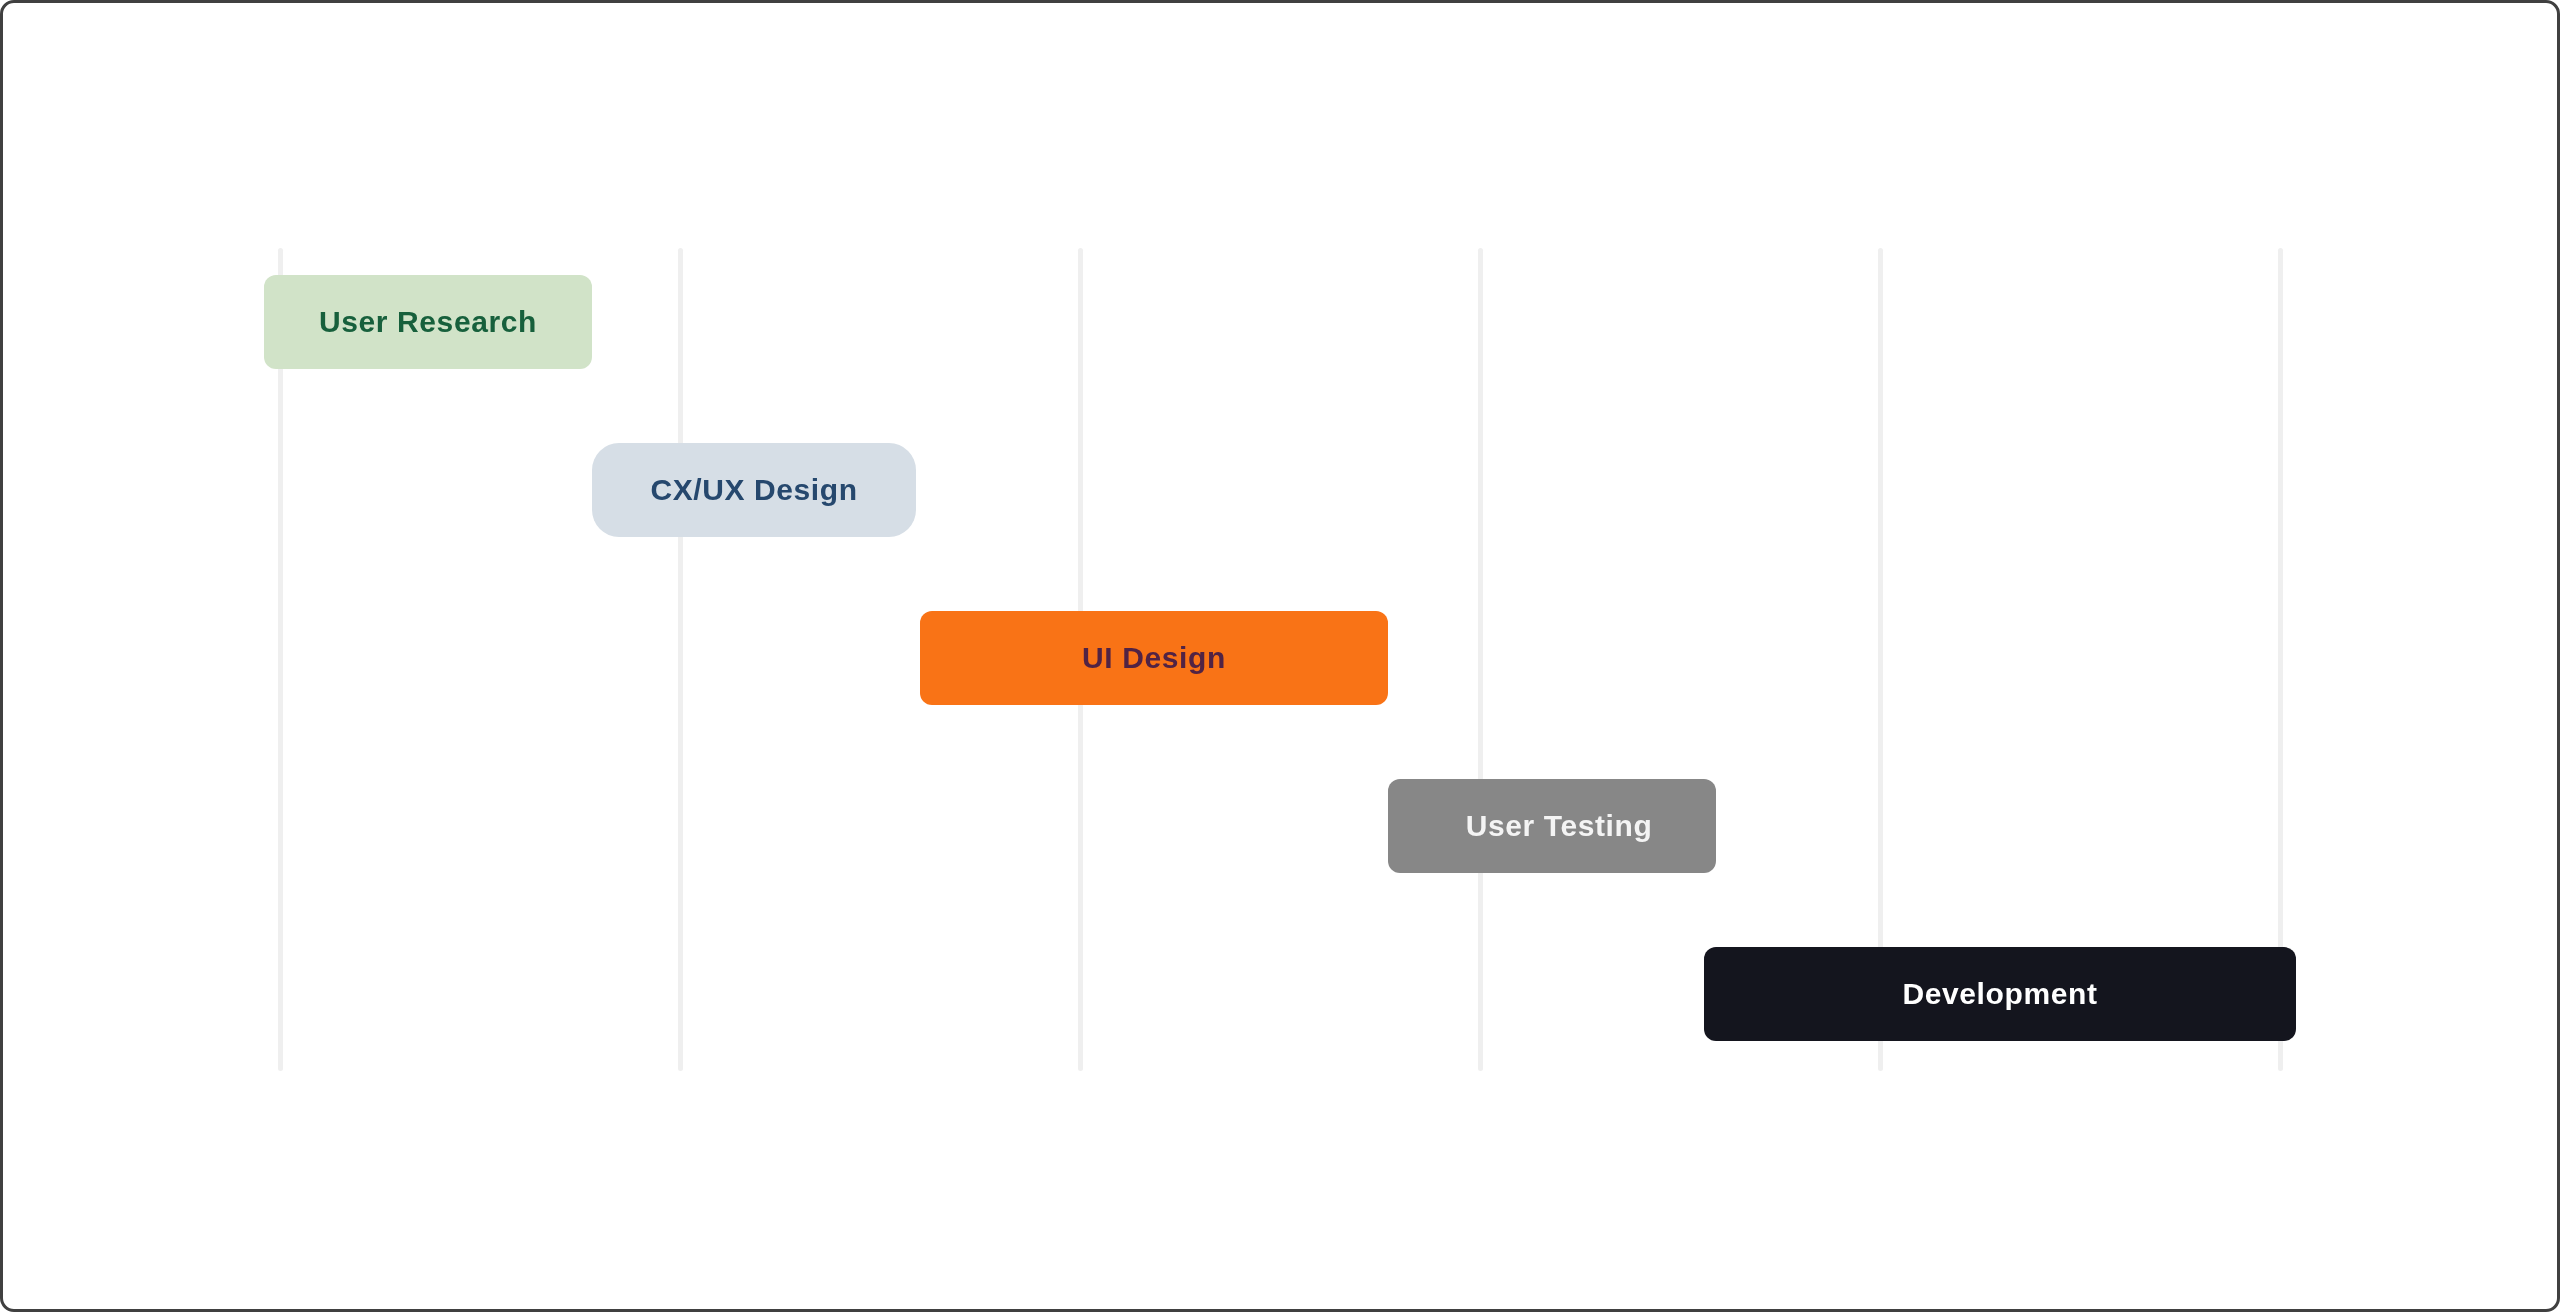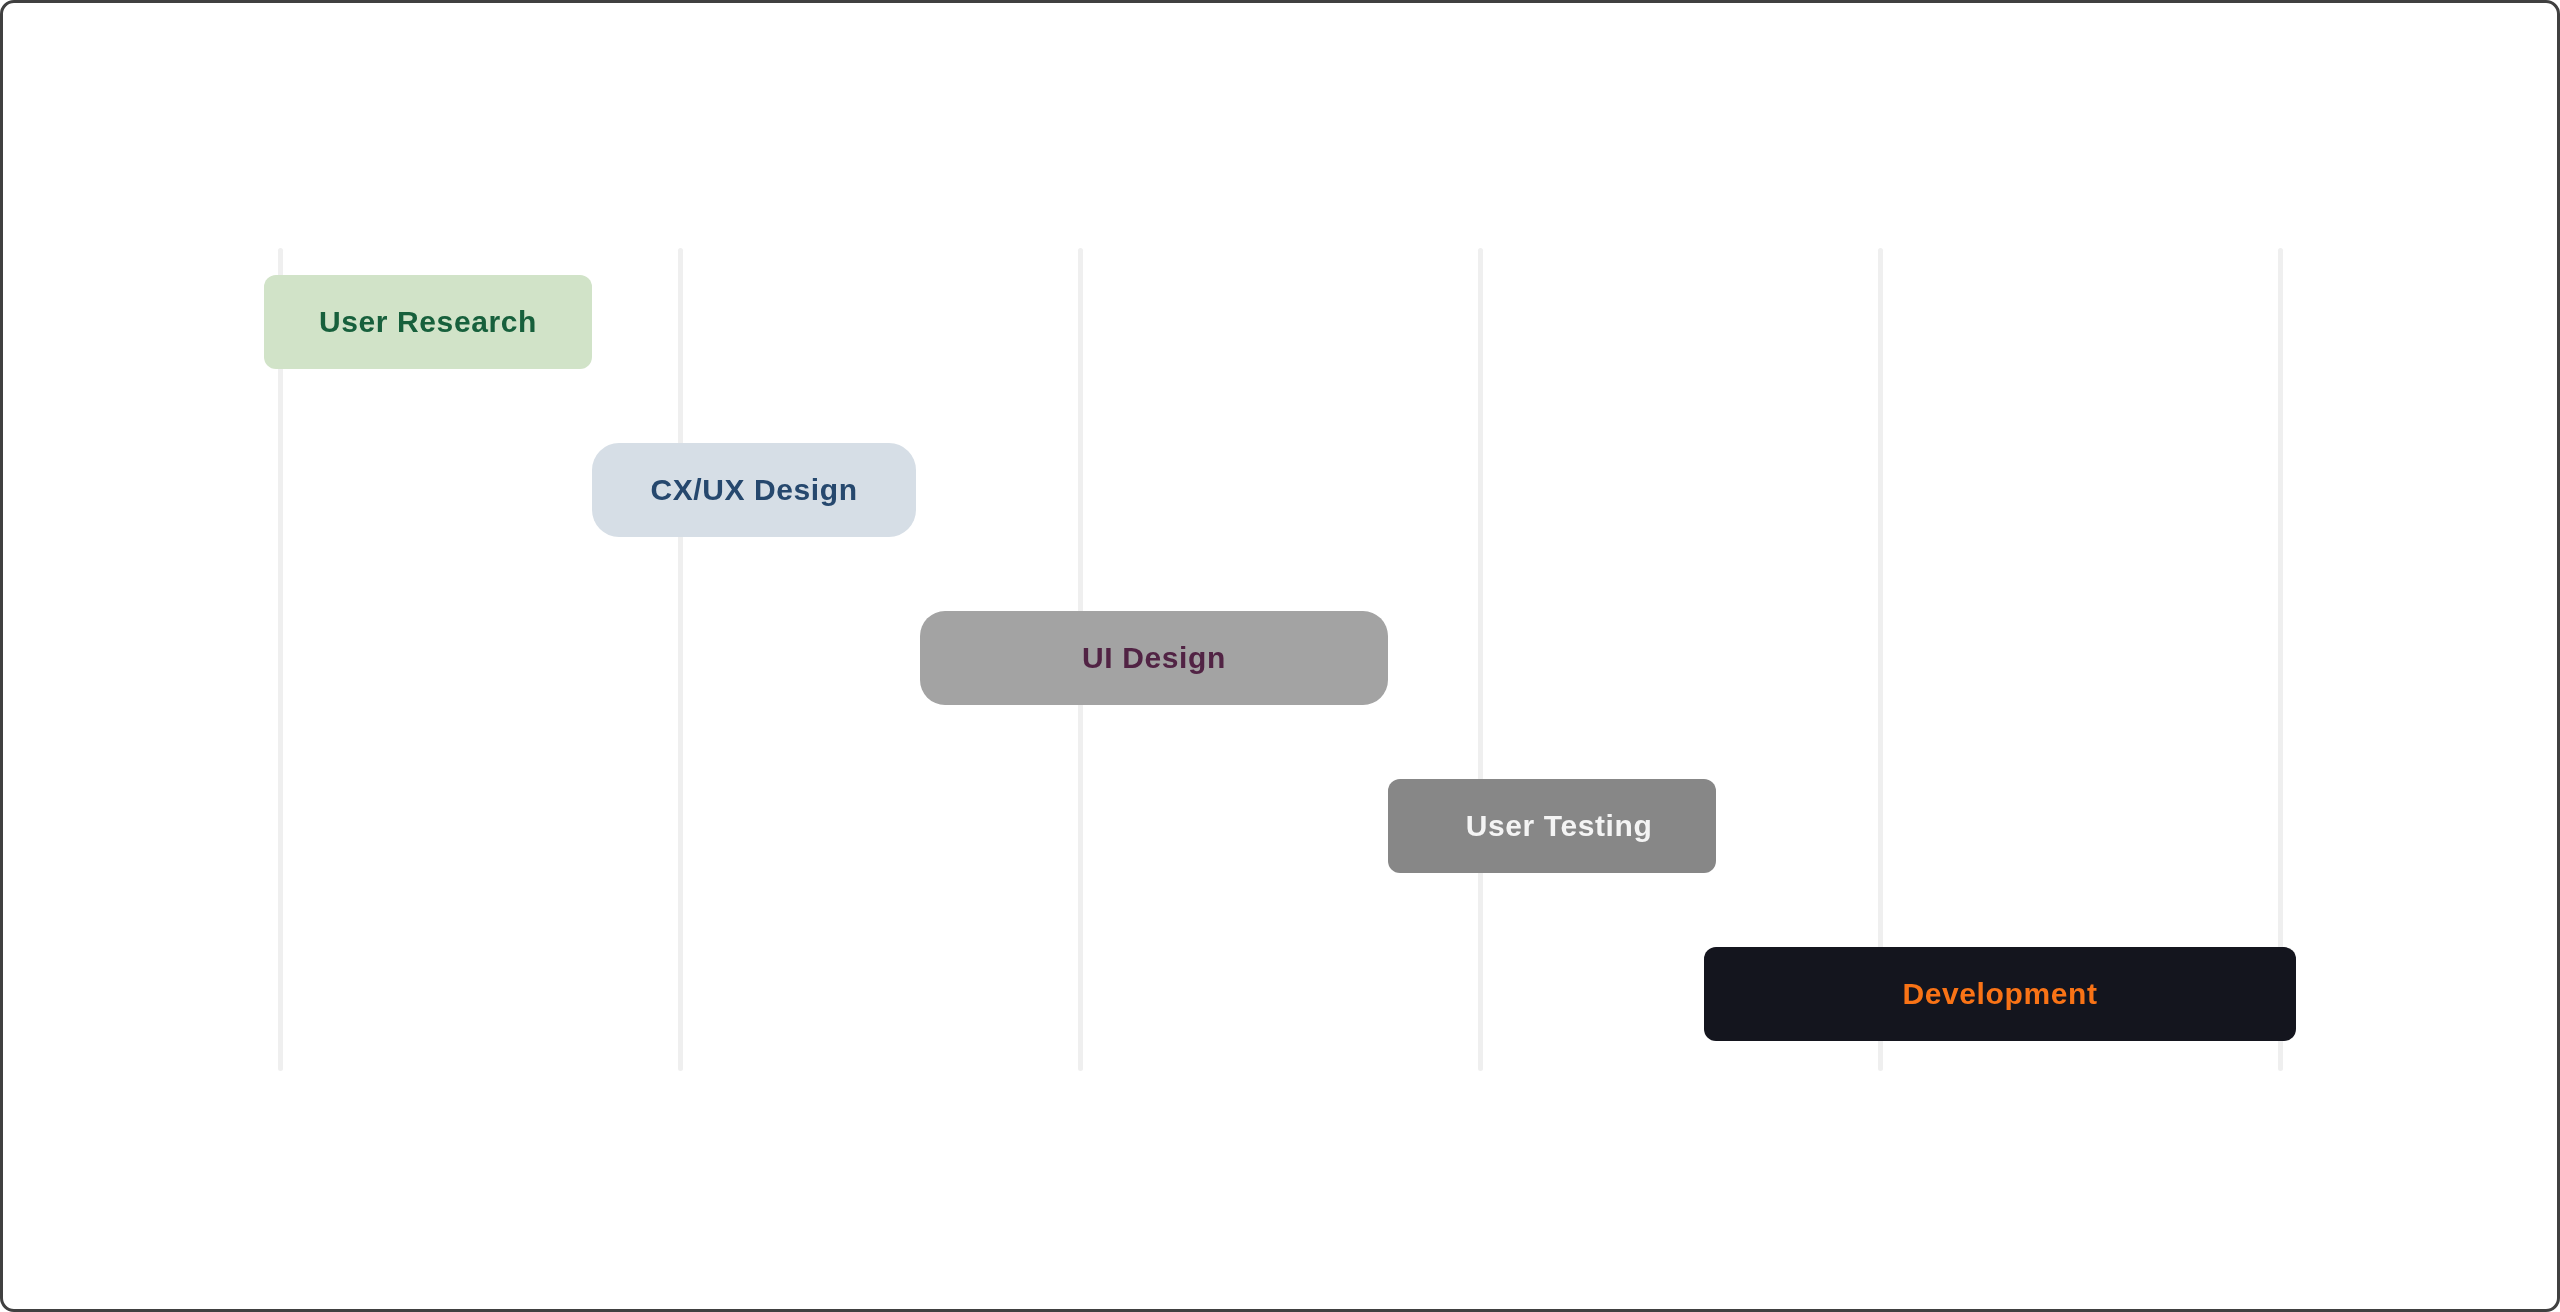--- a/index.html
+++ b/index.html
@@ -54,23 +54,23 @@
       <div class="gridline" style="left: 1075px; top: 245px; height: 823px; background: rgb(239, 239, 239);"></div>
       <div class="gridline" style="left: 1475px; top: 245px; height: 823px; background: rgb(239, 239, 239);"></div>
       <div class="gridline" style="left: 1875px; top: 245px; height: 823px; background: rgb(239, 239, 239);"></div>
       <div class="gridline" style="left: 2275px; top: 245px; height: 823px; background: rgb(239, 239, 239);"></div>
       <div class="gantt-bar" style="left: 261px; width: 328px; top: 272px; height: 94px; background: rgb(209, 227, 200);">
         <span class="gantt-bar-label" style="color: rgb(23, 96, 60);">User Research</span>
       </div>
       <div class="gantt-bar" style="left: 589px; width: 324px; top: 440px; height: 94px; background: rgb(214, 222, 230); border-radius: 27px;">
         <span class="gantt-bar-label" style="color: rgb(38, 72, 110);">CX/UX Design</span>
       </div>
-      <div class="gantt-bar" style="left: 917px; width: 468px; top: 608px; height: 94px; background: #a3a3a3; border-radius: 25px;">
+      <div class="gantt-bar" style="left: 917px; width: 468px; top: 608px; height: 94px; background: #f97316;">
         <span class="gantt-bar-label" style="color: rgb(81, 35, 68);">UI Design</span>
       </div>
       <div class="gantt-bar" style="left: 1385px; width: 328px; top: 776px; height: 94px; background: rgb(135, 135, 135); padding-left: 14px;">
         <span class="gantt-bar-label" style="color: rgb(244, 244, 244);">User Testing</span>
       </div>
       <div class="gantt-bar" style="left: 1701px; width: 592px; top: 944px; height: 94px; background: rgb(20, 21, 30);">
-        <span class="gantt-bar-label" style="color: #f97316;">Development</span>
+        <span class="gantt-bar-label" style="color: #ffffff;">Development</span>
       </div>
     </div>
 </div>
 
 </body></html>

